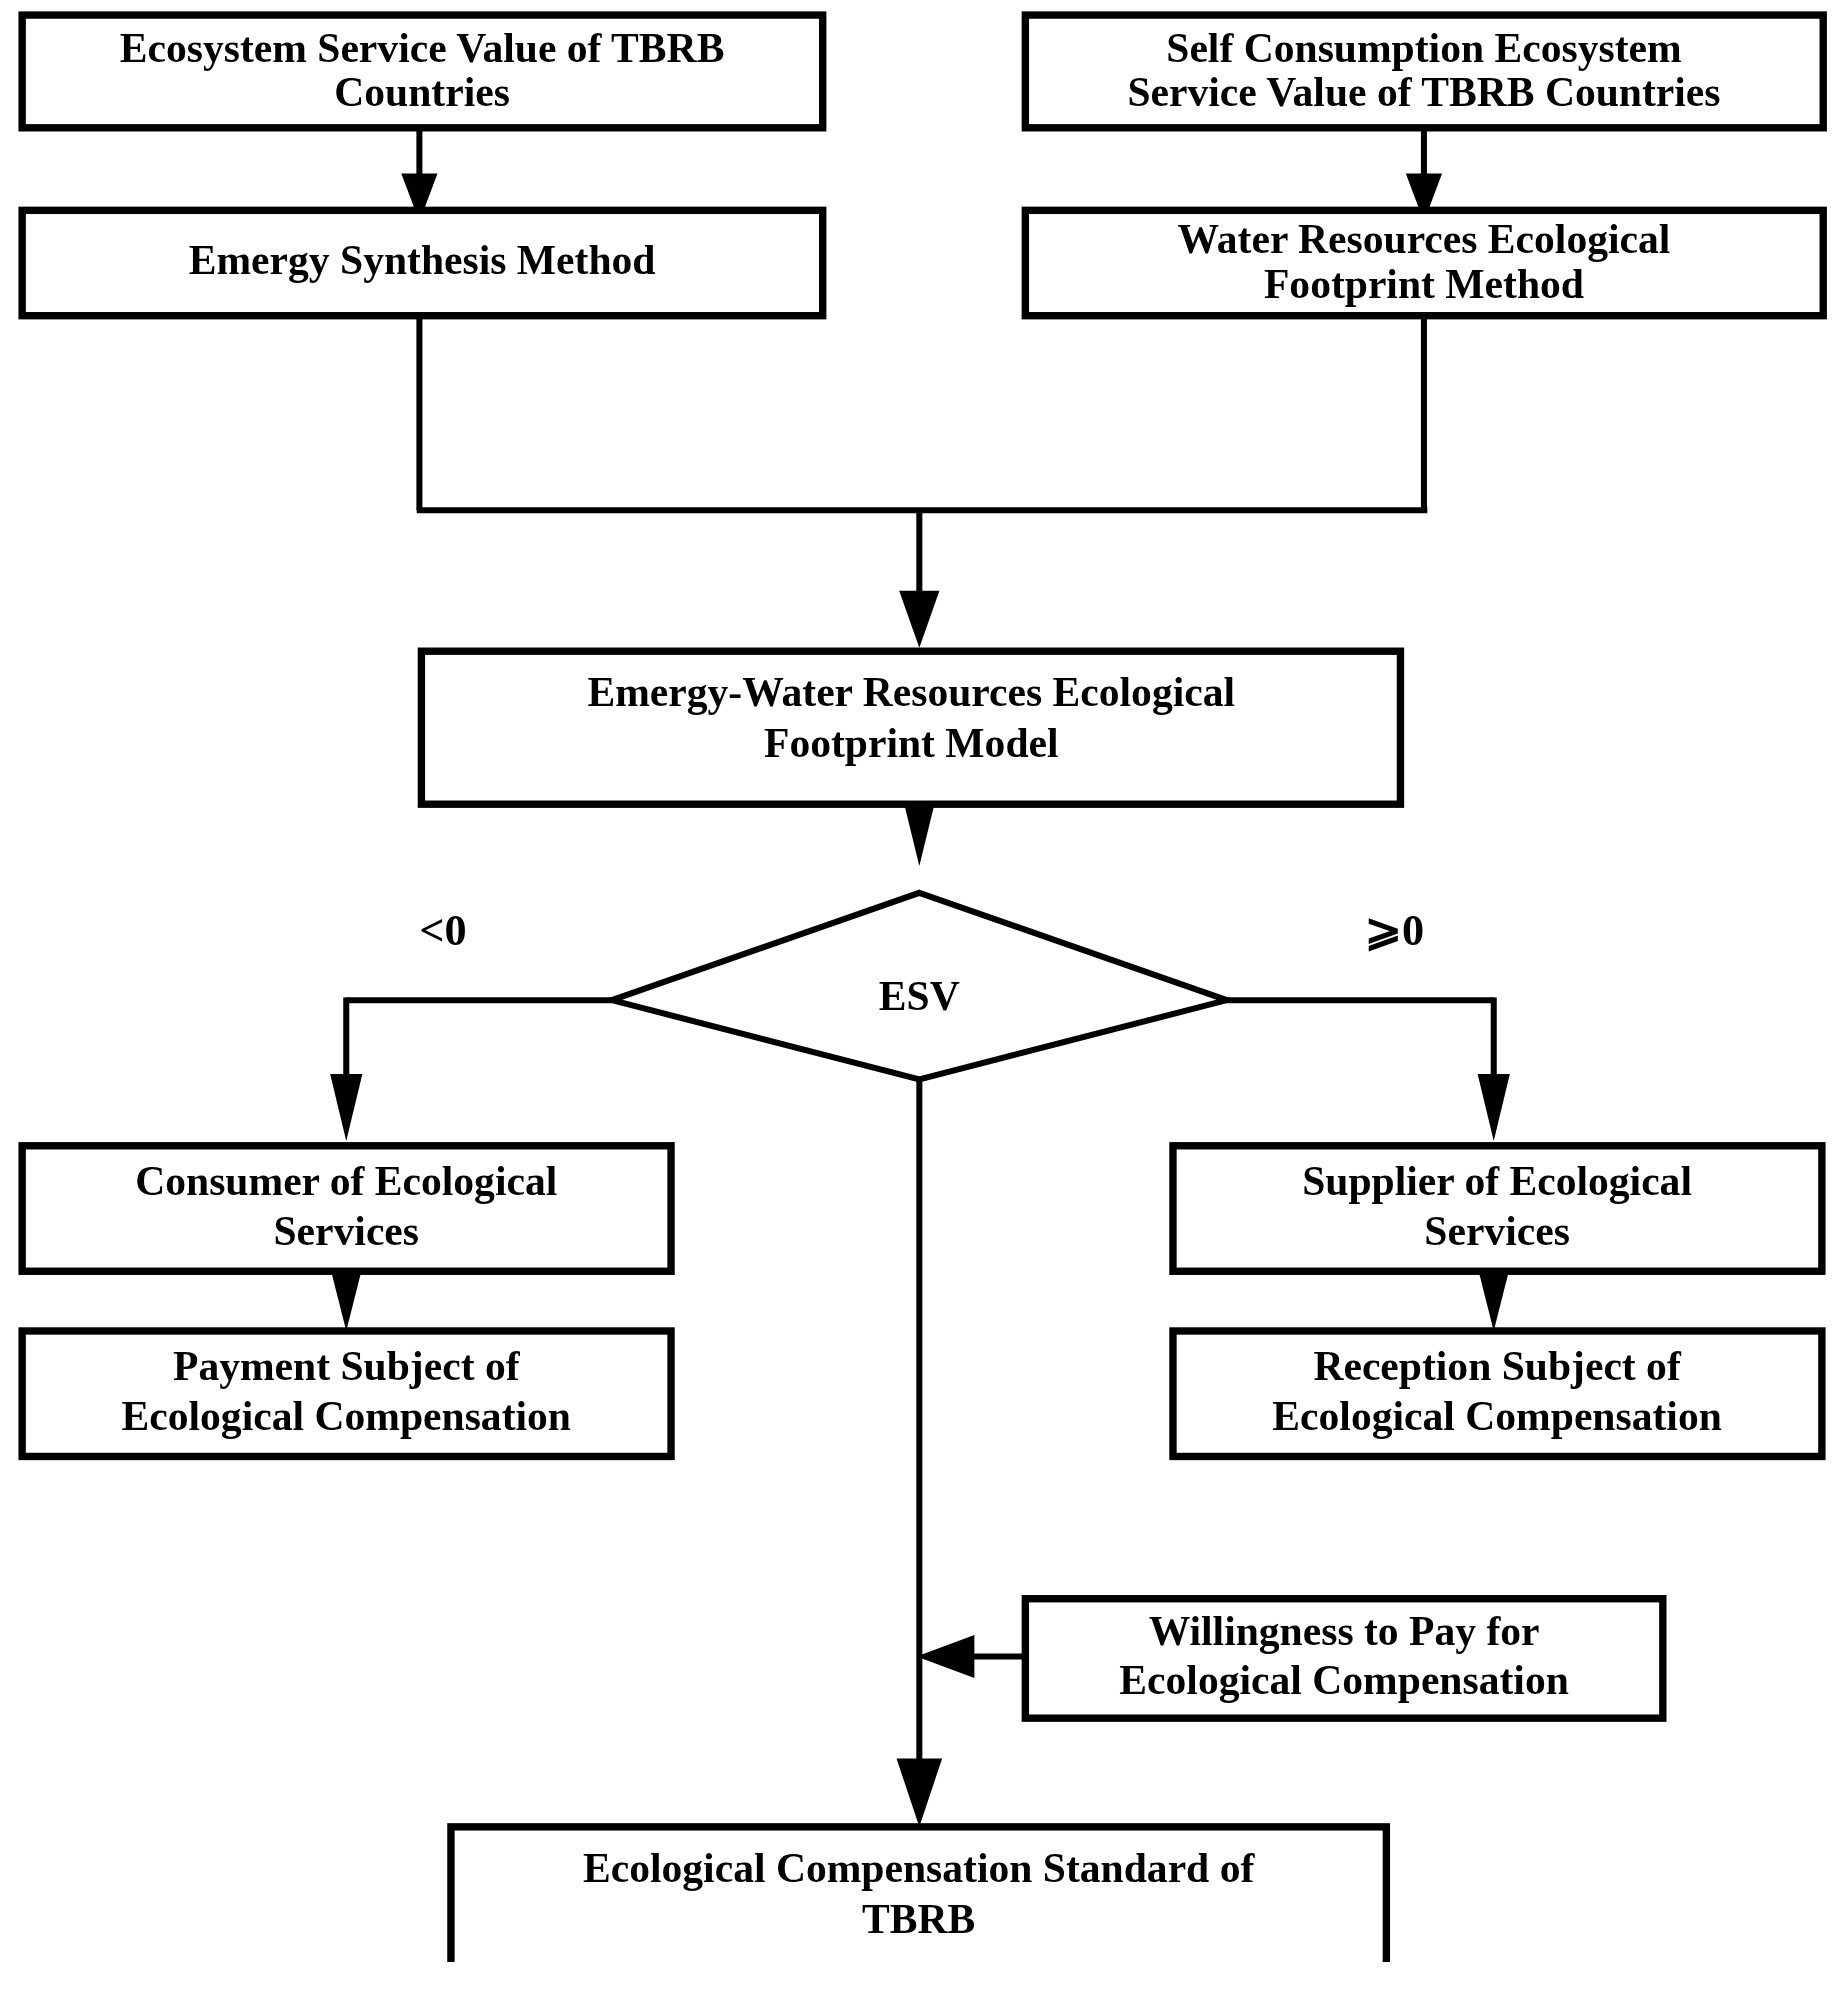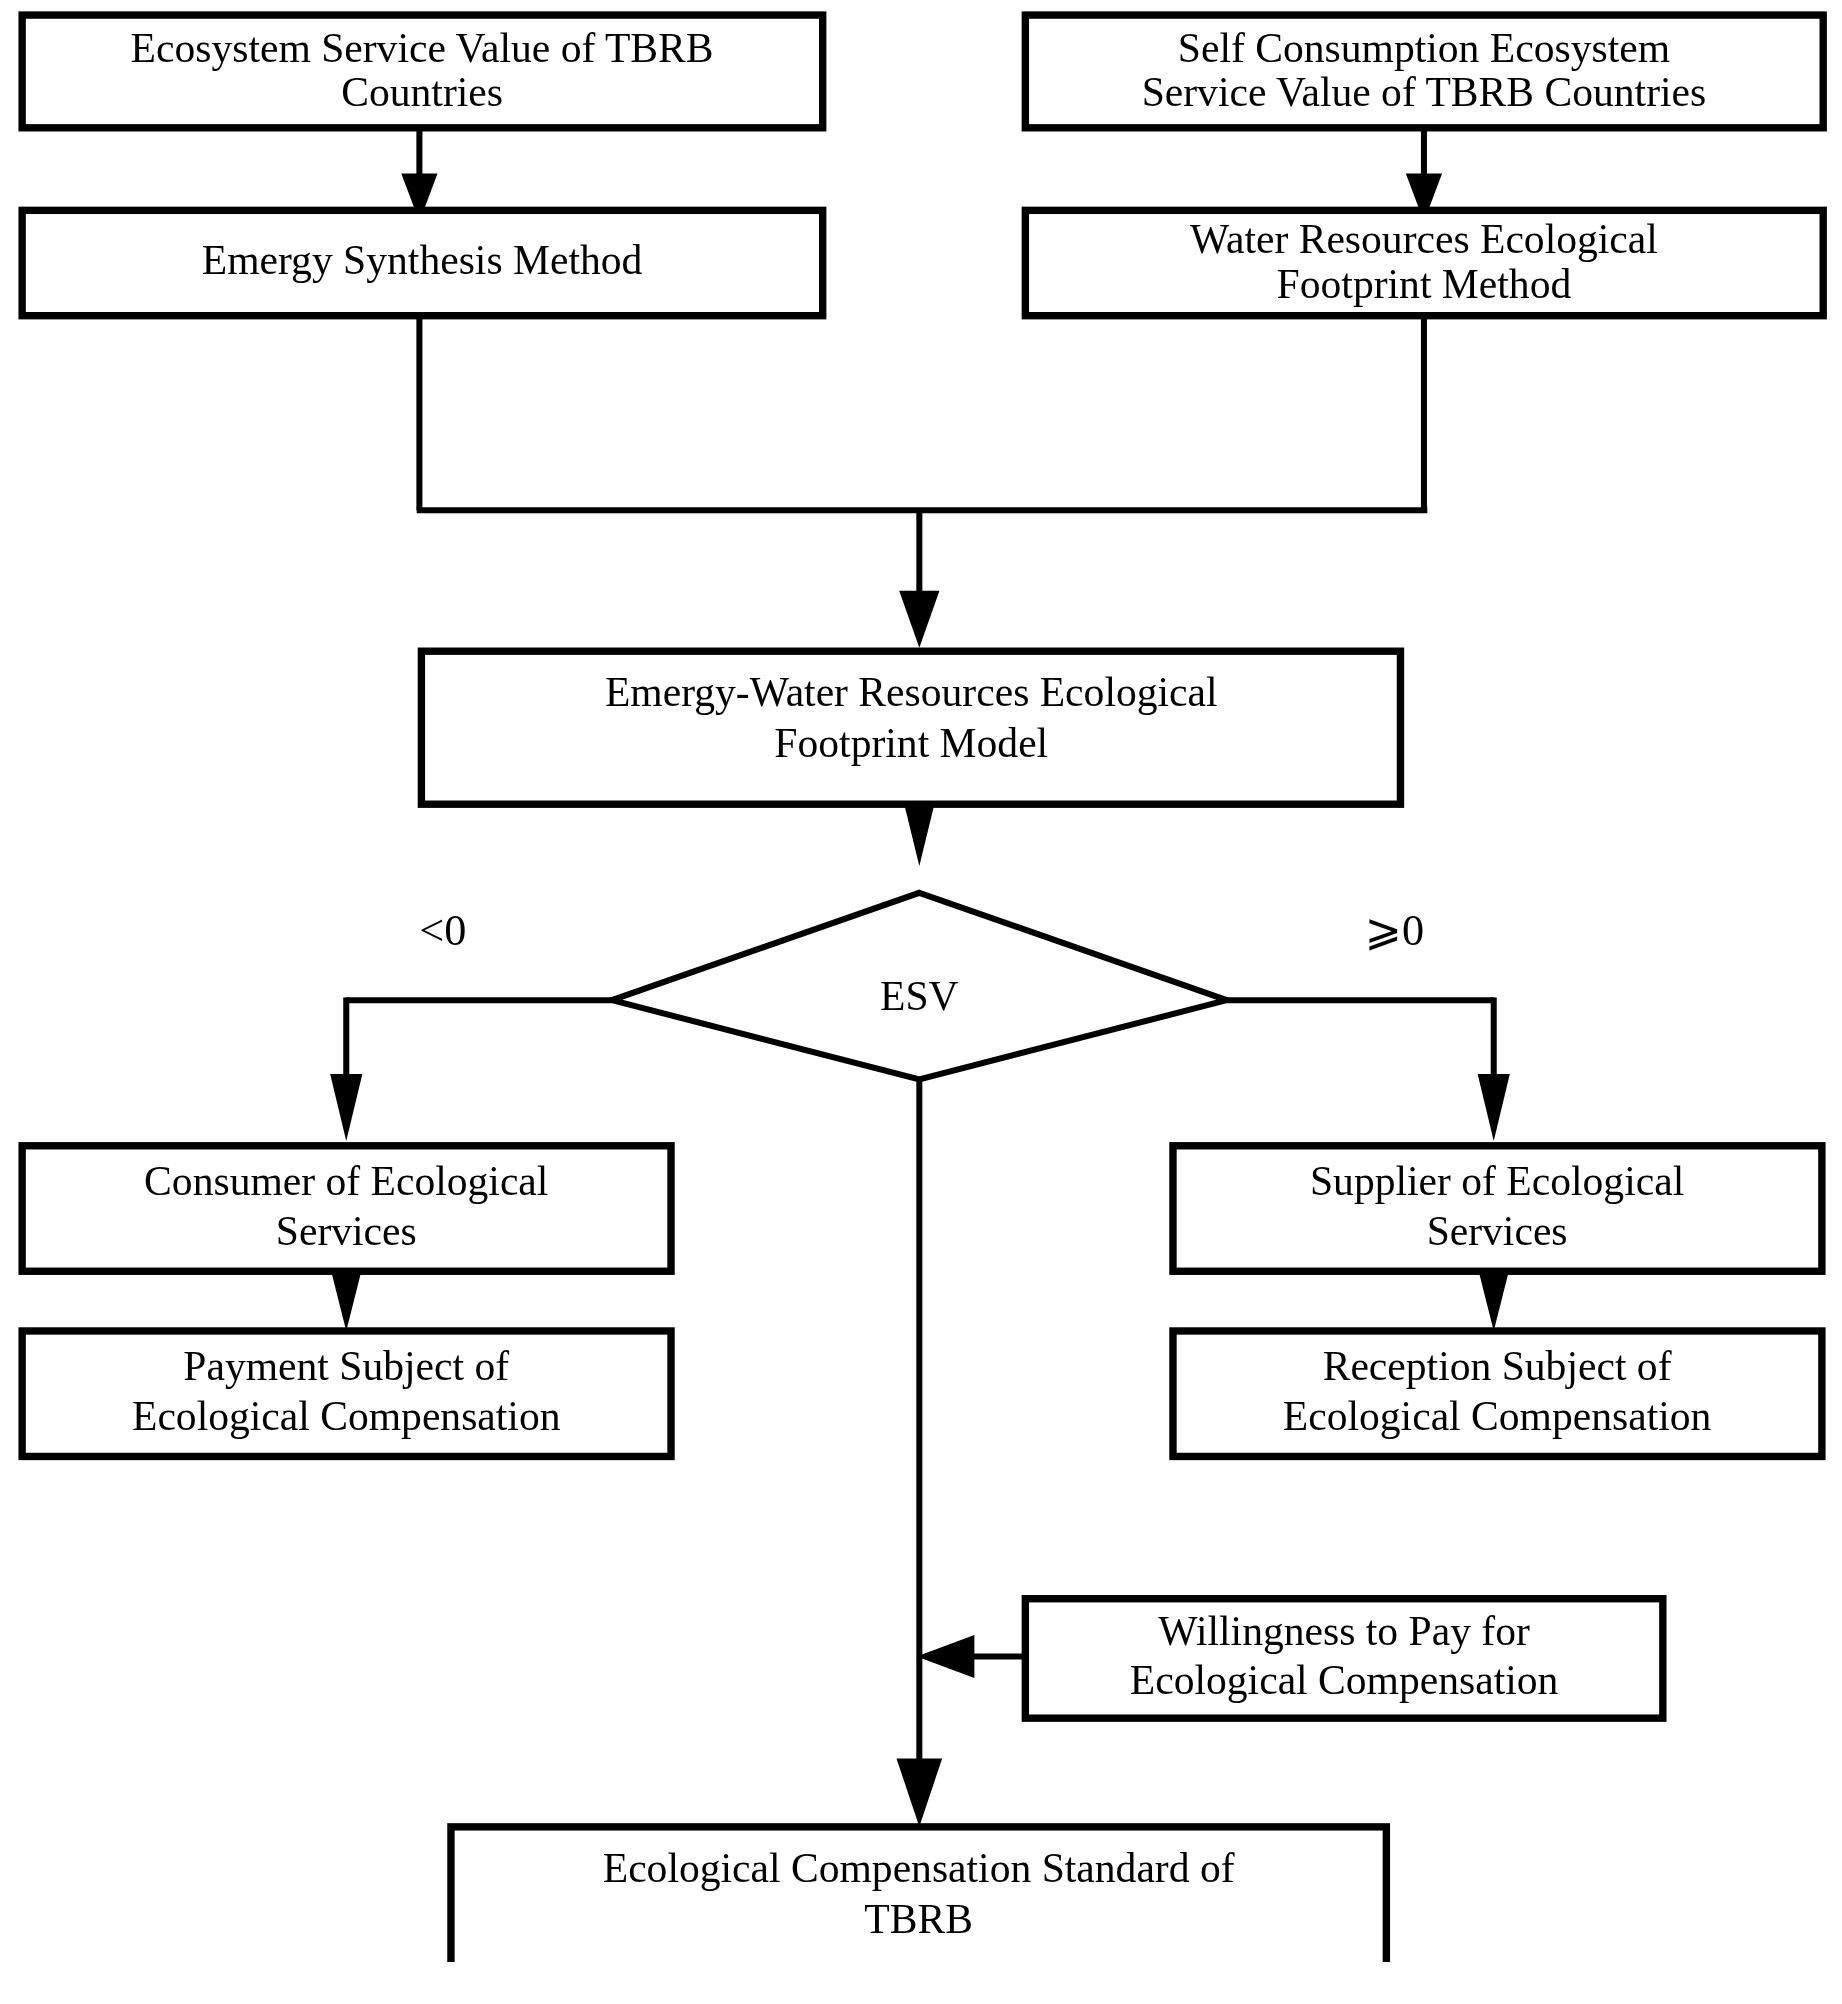--- a/index.html
+++ b/index.html
@@ -9,20 +9,21 @@
   }
   body {
     font-family: "Liberation Serif", "DejaVu Serif", serif;
   }
   #flowchart-root {
     position: relative;
     width: 1842px;
     height: 1962px;
     background: #ffffff;
     overflow: hidden;
+    font-weight: bold;
   }
   svg.diagram {
     display: block;
     width: 1842px;
     height: 2005px;
   }
   .node-rect {
     fill: #ffffff;
     stroke: #000000;
     stroke-width: 11;

